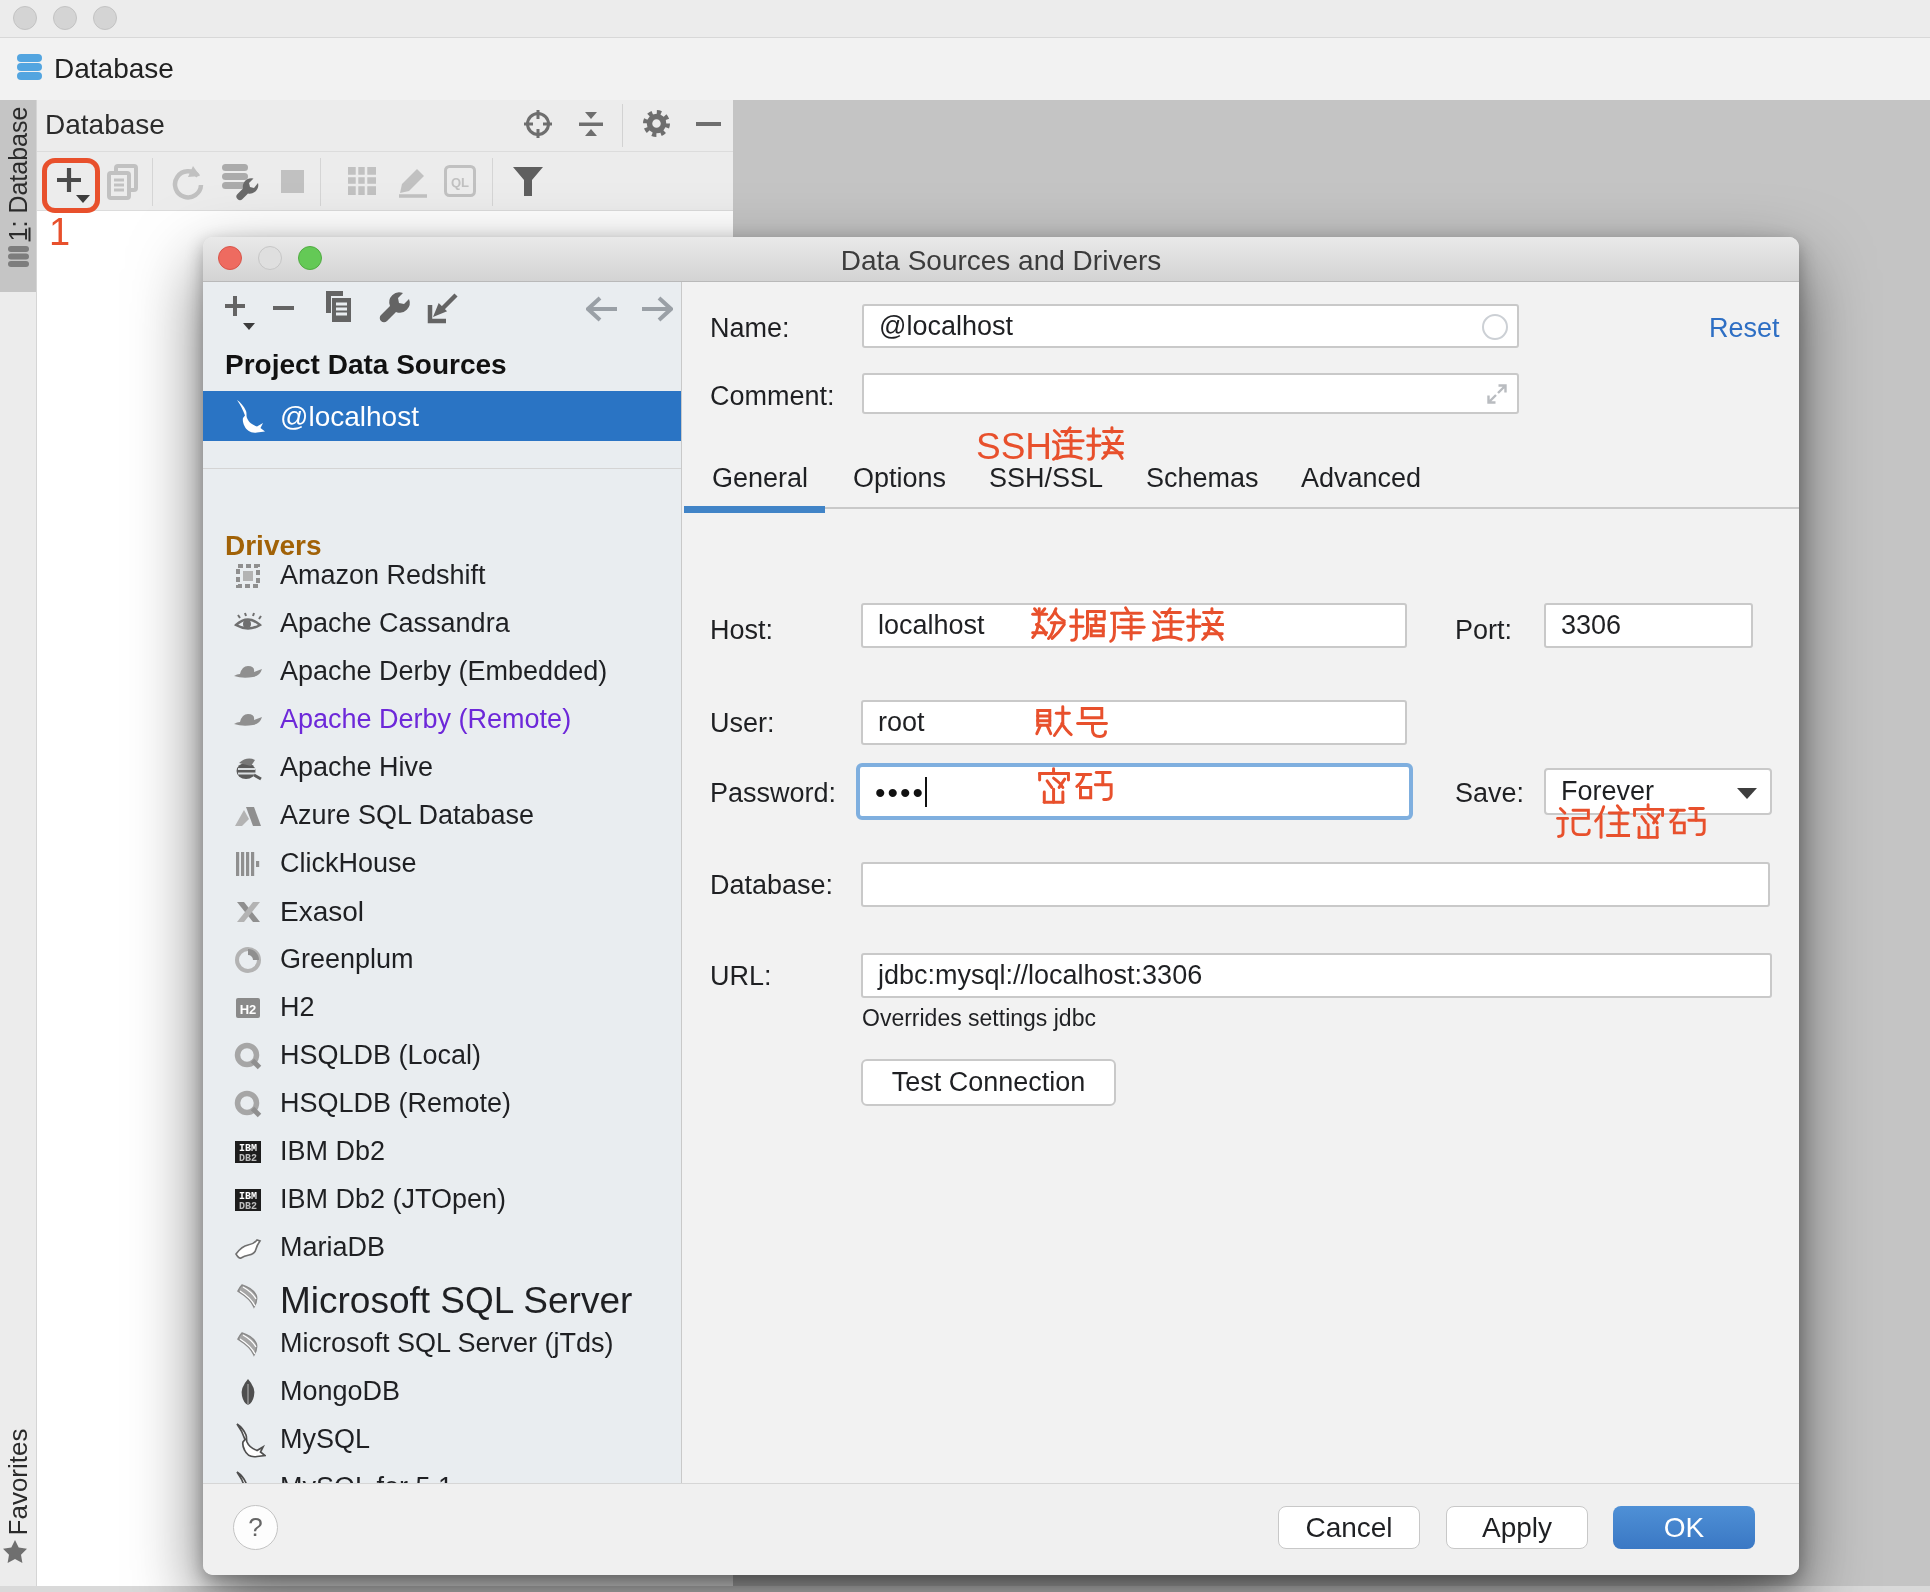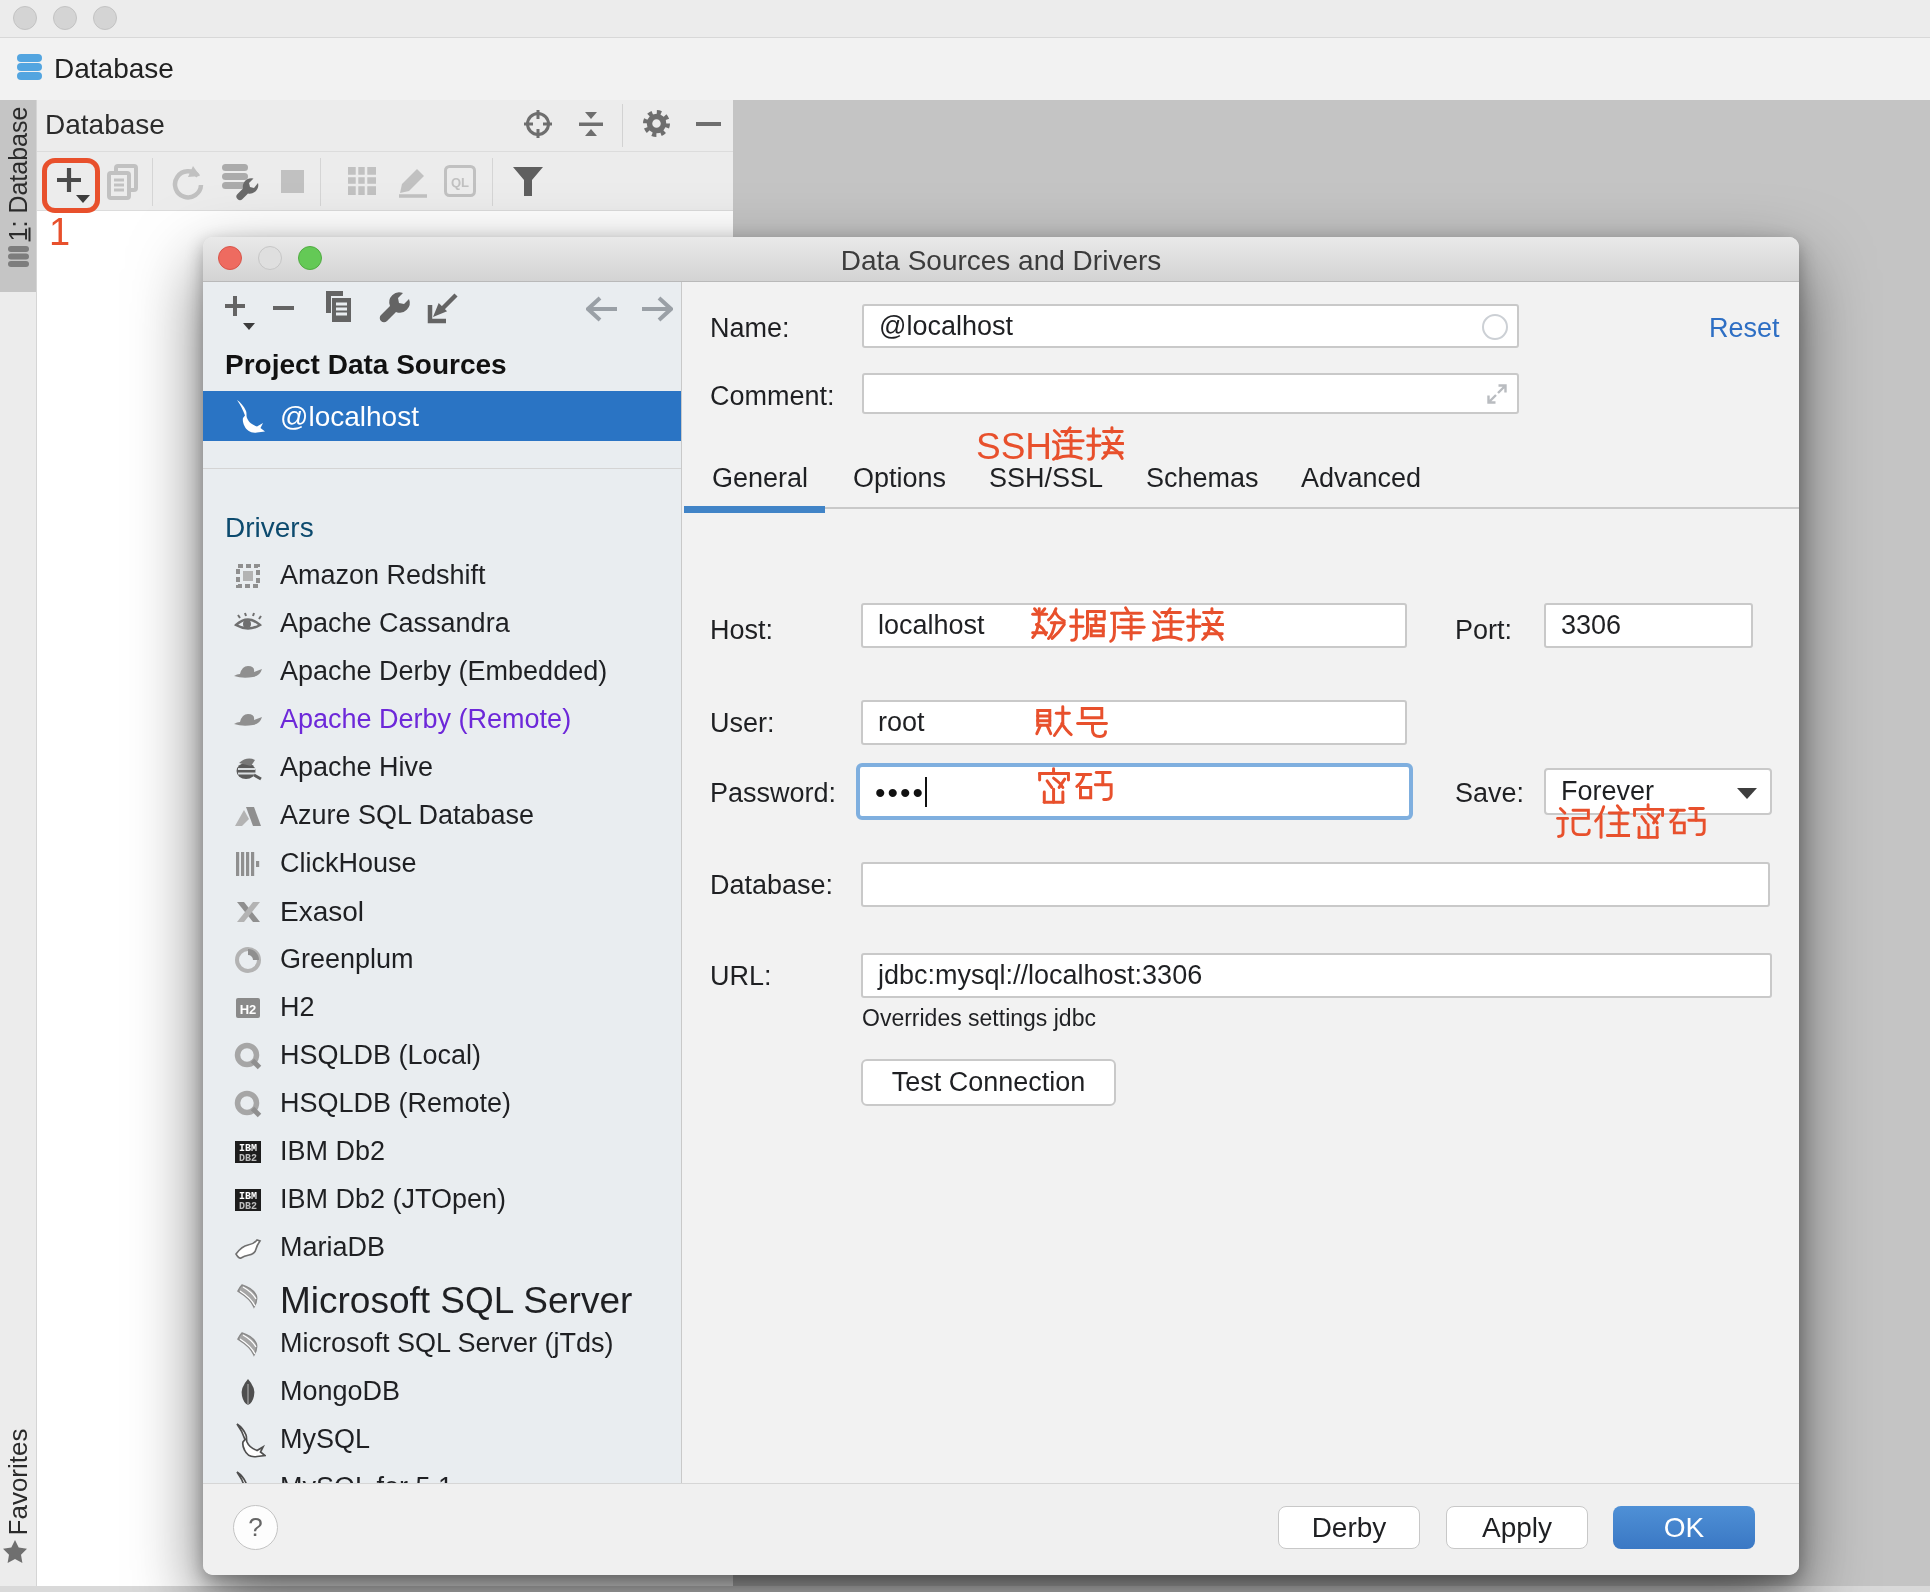--- a/index.html
+++ b/index.html
@@ -131,21 +131,21 @@
     <div class="abs" style="left:436px;top:57px"><svg width="34" height="30" viewBox="0 0 34 30" style="">
         <path d="M3,15 h29 M20,4 l12,11 -12,11" fill="none" stroke="#9aa0a6" stroke-width="4"></path>
       </svg></div>
     <div class="abs" style="left:22px;top:112px;font-size:28px;font-weight:bold;color:#111">Project Data Sources</div>
     <div class="abs" style="left:0;top:154px;width:478px;height:50px;background:#2a74c4"></div>
     <div class="abs" style="left:31px;top:162px"><svg width="32" height="36" viewBox="0 0 32 36" style="">
         <path d="M3,1 C6,3 10,7 12,12 C13,15 12,16 13,19 C15,24 19,26 23,27.5 L29,24 26.5,29 31,32.5 23,33.5 C17,34.5 12.5,31.5 10.5,27 C9,24 8.5,21 9,19 L11,16.5 C9.5,12 6,5 3,1 z" fill="#ffffff"></path>
       </svg></div>
     <div class="abs" style="left:77px;top:164px;font-size:28px;color:#fff">@localhost</div>
     <div class="abs" style="left:0;top:231px;width:478px;height:1px;background:#d4d4d4"></div>
-    <div class="abs" style="left:22px;top:275px;font-size:28px;font-weight:normal;color:#0c4a6e">Drivers</div>
+    <div class="abs" style="left:22px;top:293px;font-size:28px;font-weight:bold;color:#a16207">Drivers</div>
     <div class="abs" style="left:31px;top:325px"><svg width="28" height="28" viewBox="0 0 28 28" style="">
         <rect x="4" y="4" width="20" height="20" fill="none" stroke="#8f8f8f" stroke-width="4" stroke-dasharray="5,3"></rect>
         <rect x="9" y="9" width="10" height="10" fill="#b3b3b3"></rect>
       </svg></div>
     <div class="abs" style="left:77px;top:323px;font-size:27px;color:#1f2023">Amazon Redshift</div>
     <div class="abs" style="left:31px;top:373px"><svg width="28" height="28" viewBox="0 0 28 28" style="">
         <path d="M2,15 Q14,4 26,15 Q14,22 2,15 z" fill="none" stroke="#6f6f6f" stroke-width="2.5"></path>
         <circle cx="13" cy="14" r="4" fill="#6f6f6f"></circle>
         <path d="M6,8 l-2,-3 M12,6 l-1,-3 M19,6 l1,-3 M25,9 l2,-3" stroke="#6f6f6f" stroke-width="2"></path>
       </svg></div>
@@ -237,21 +237,21 @@
     <div class="abs" style="left:31px;top:1186px"><svg width="32" height="36" viewBox="0 0 32 36" style="">
         <path d="M3,1 C6,3 10,7 12,12 C13,15 12,16 13,19 C15,24 19,26 23,27.5 L29,24 26.5,29 31,32.5 23,33.5 C17,34.5 12.5,31.5 10.5,27 C9,24 8.5,21 9,19 L11,16.5 C9.5,12 6,5 3,1 z" fill="#fff" stroke="#4f4f4f" stroke-width="1.7"></path>
       </svg></div>
     <div class="abs" style="left:77px;top:1187px;font-size:27px;color:#1f2023">MySQL</div>
     <div class="abs" style="left:31px;top:1234px"><svg width="32" height="36" viewBox="0 0 32 36" style="">
         <path d="M3,1 C6,3 10,7 12,12 C13,15 12,16 13,19 C15,24 19,26 23,27.5 L29,24 26.5,29 31,32.5 23,33.5 C17,34.5 12.5,31.5 10.5,27 C9,24 8.5,21 9,19 L11,16.5 C9.5,12 6,5 3,1 z" fill="#fff" stroke="#4f4f4f" stroke-width="1.7"></path>
       </svg></div>
     <div class="abs" style="left:77px;top:1235px;font-size:27px;color:#1f2023">MySQL for 5.1</div>
     <div class="abs" style="left:0;top:1246px;width:1596px;height:92px;background:#f0f0f0;border-top:1px solid #d6d6d6;box-sizing:border-box"></div>
     <div class="abs" style="left:30px;top:1268px;width:45px;height:45px;border-radius:50%;background:#fdfdfd;border:1.5px solid #c3c3c3;box-sizing:border-box;display:flex;align-items:center;justify-content:center;font-size:26px;color:#666">?</div>
-    <div style="position:absolute;border-radius:8px;box-sizing:border-box;display:flex;align-items:center;justify-content:center;font-size:28px;left:1075px;top:1269px;width:142px;height:43px;background:#fff;border:1px solid #c8c8c8;color:#1f2023">Derby</div>
+    <div style="position:absolute;border-radius:8px;box-sizing:border-box;display:flex;align-items:center;justify-content:center;font-size:28px;left:1075px;top:1269px;width:142px;height:43px;background:#fff;border:1px solid #c8c8c8;color:#1f2023">Cancel</div>
     <div style="position:absolute;border-radius:8px;box-sizing:border-box;display:flex;align-items:center;justify-content:center;font-size:28px;left:1243px;top:1269px;width:142px;height:43px;background:#fff;border:1px solid #c8c8c8;color:#1f2023">Apply</div>
     <div style="position:absolute;border-radius:8px;box-sizing:border-box;display:flex;align-items:center;justify-content:center;font-size:28px;left:1410px;top:1269px;width:142px;height:43px;background:linear-gradient(#4f90d6,#3a78c4);color:#fff">OK</div>
     <div class="abs lbl" style="left:507px;top:76px">Name:</div>
     <div class="inp" style="left:659px;top:67px;width:657px;height:44px">@localhost</div>
     <div class="abs" style="left:1279px;top:77px;width:26px;height:26px;border-radius:50%;border:2px solid #ccd0d5;box-sizing:border-box"></div>
     <div class="abs" style="left:1506px;top:76px;font-size:27px;color:#2e6fc4">Reset</div>
     <div class="abs lbl" style="left:507px;top:144px">Comment:</div>
     <div class="inp" style="left:659px;top:136px;width:657px;height:41px"></div>
     <div class="abs" style="left:1283px;top:146px"><svg width="22" height="22" viewBox="0 0 22 22" style="">
         <path d="M12,10 L20,2 M12.5,2.5 h7 v7 M10,12 L2,20 M2.5,12.5 v7 h7" fill="none" stroke="#b9bcc0" stroke-width="2.4"></path>

